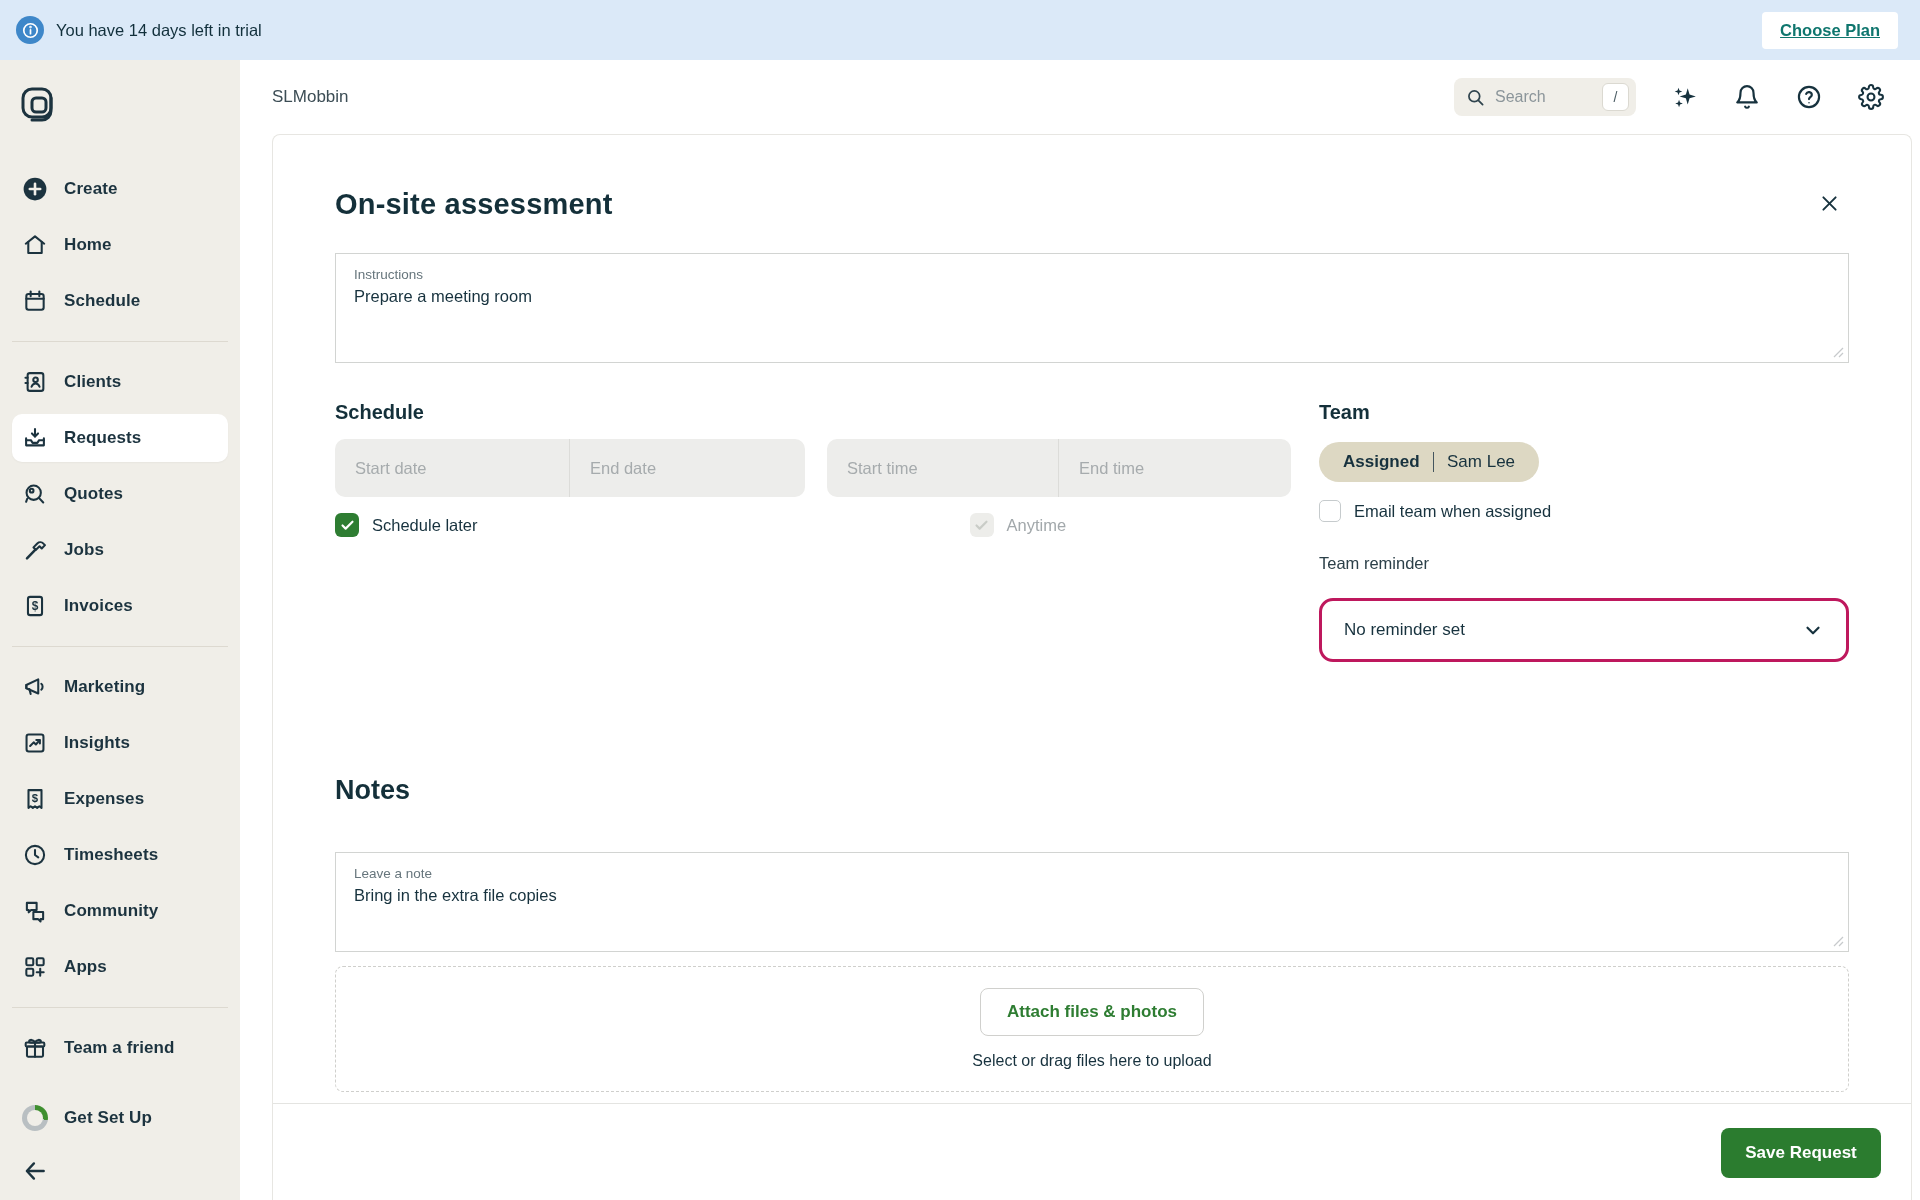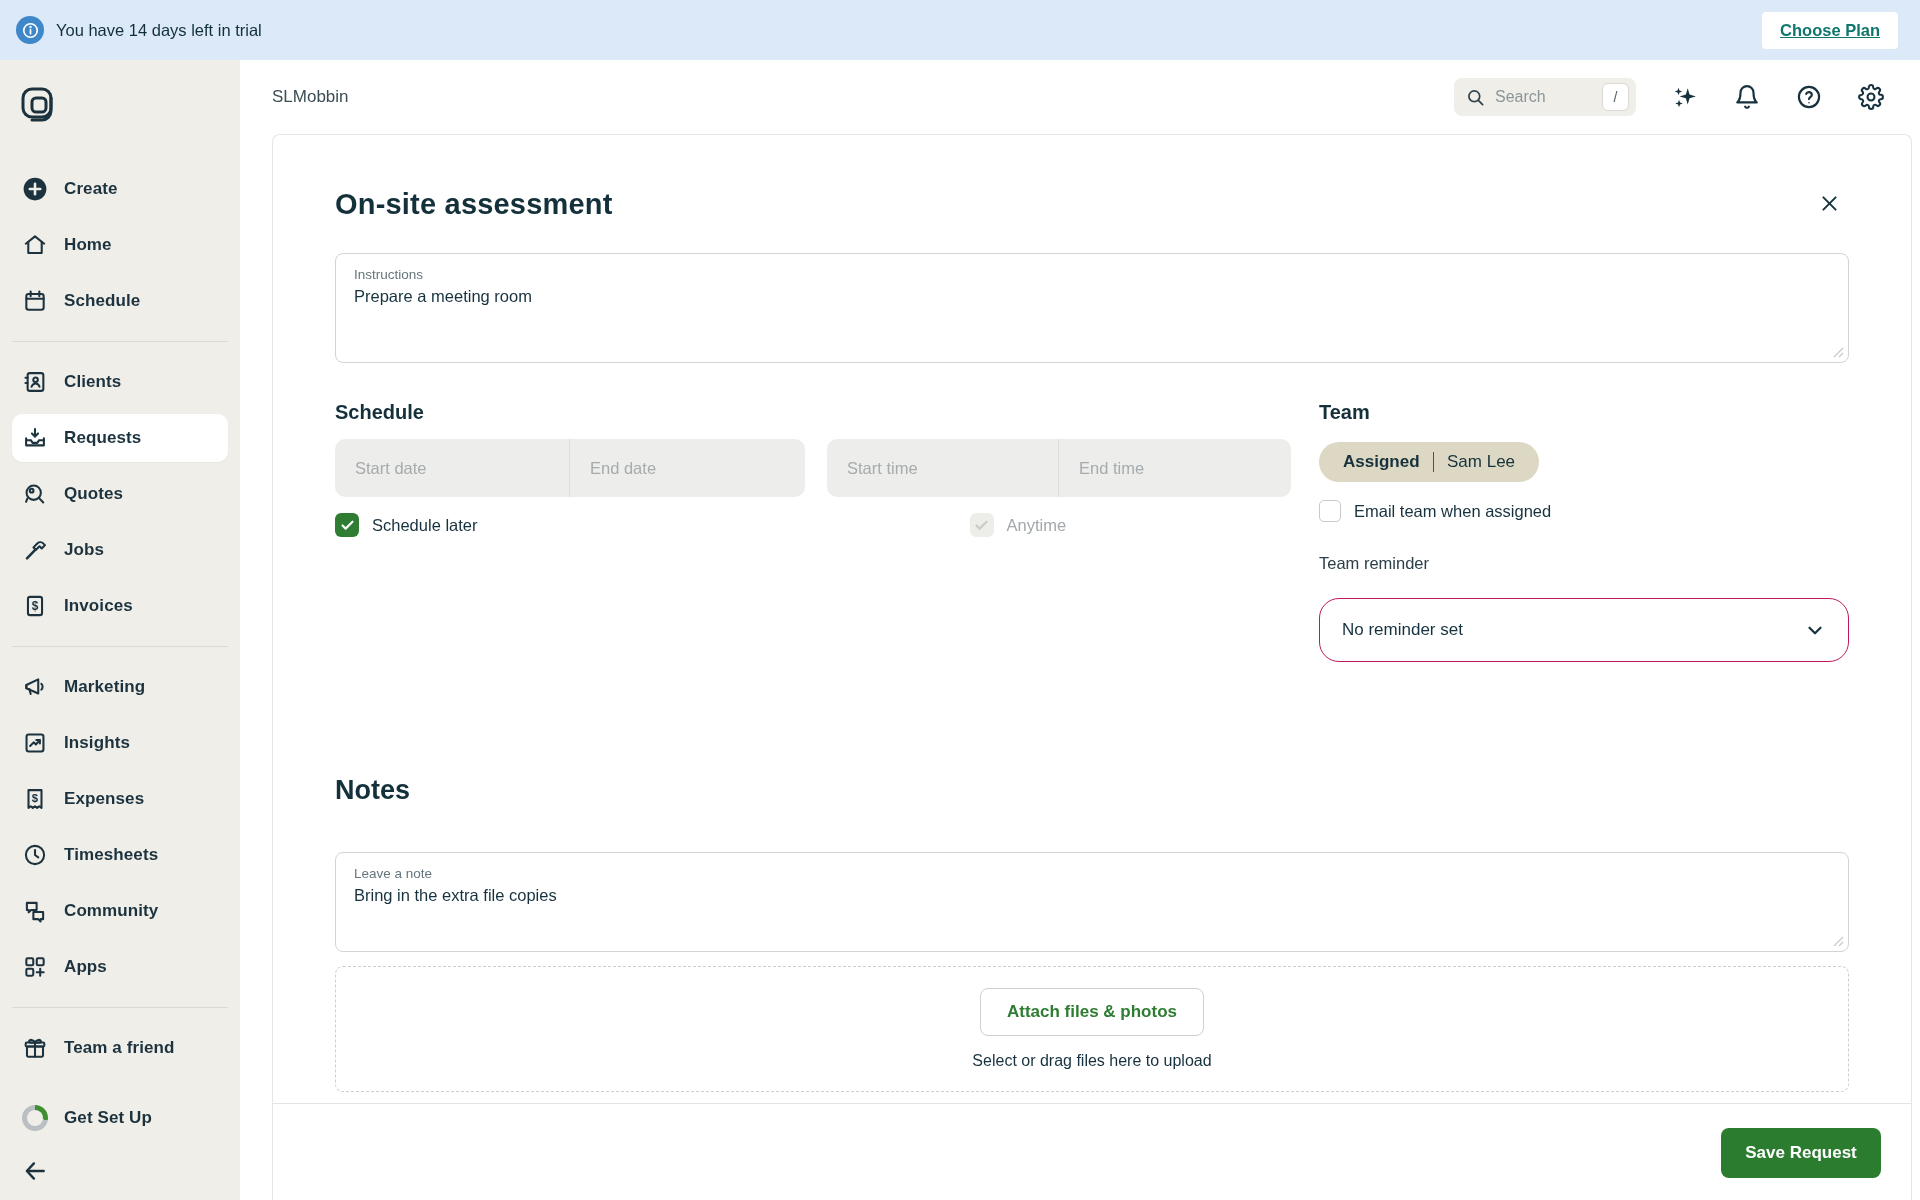--- a/index.html
+++ b/index.html
@@ -40,21 +40,21 @@
   .s-key { width:27px; height:28px; background:#fff; border:1px solid #dbd9d1; border-radius:6px; display:flex; align-items:center; justify-content:center; font-size:14px; color:#4a5b63; }
   .tb-icon { width:26px; height:26px; margin-left:36px; color:#17323e; cursor:pointer; display:flex; align-items:center; justify-content:center; }
 
   
   .panel { margin:0 20px; width:1640px; flex:1; border:1px solid #e7e6e2; border-bottom:none; border-radius:8px 8px 0 0; background:#fff; display:flex; flex-direction:column; }
   .panel-body { padding:0 62px; flex:1; }
   .title-row { padding-top:48px; height:90px; display:flex; align-items:flex-start; justify-content:space-between; }
   .page-title { font-size:29px; font-weight:700; color:#14303a; line-height:42px; letter-spacing:.2px; }
   .close-btn { width:40px; height:40px; display:flex; align-items:center; justify-content:center; cursor:pointer; color:#17323e; background:none; border:none; }
 
-  .field-box { position:relative; border:1px solid #d2d4d2; border-radius:8px; padding:13px 18px; background:#fff; cursor:text; }
+  .field-box { position:relative; border:1px solid #d2d4d2; border-radius:0; padding:13px 18px; background:#fff; cursor:text; }
   .field-label { font-size:13.5px; color:#66757c; }
   .field-value { margin-top:5px; font-size:16.5px; color:#17323e; }
   .grip { position:absolute; right:4px; bottom:4px; width:11px; height:11px; opacity:.55; }
   .instr-box { margin-top:28px; height:110px; }
 
   .st-row { margin-top:36px; height:264px; display:flex; }
   .sched-col { width:960px; flex:0 0 auto; }
   .team-col { margin-left:auto; width:530px; flex:0 0 auto; }
   .sec-h { font-size:20px; font-weight:700; color:#14303a; line-height:26px; }
 
@@ -76,21 +76,21 @@
   .cb-label { margin-left:13px; font-size:16.5px; color:#17323e; }
   .cb-label.muted { color:#a2a8ab; }
   .anytime-wrap { margin-left:492px; }
 
   .assigned-pill { margin-top:17px; height:40px; width:max-content; background:#ddd8c3; border-radius:22px; display:flex; align-items:center; padding:0 24px; cursor:pointer; }
   .assigned-pill .a-strong { font-size:17px; font-weight:700; color:#17323e; }
   .pill-sep { width:1.5px; height:20px; background:#44555e; margin:0 13px; }
   .assigned-pill .a-name { font-size:17px; color:#17323e; }
   .email-line { margin-top:18px; height:22px; display:flex; align-items:center; }
   .rem-label { margin-top:32px; height:20px; font-size:16.5px; color:#2c4049; }
-  .select { margin-top:24px; height:64px; border:1px solid #be185d; border-radius:20px; display:flex; align-items:center; padding:0 22px; cursor:pointer; background:#fff; }
+  .select { margin-top:24px; height:64px; border:3px solid #be185d; border-radius:14px; display:flex; align-items:center; padding:0 22px; cursor:pointer; background:#fff; }
   .select .sel-val { font-size:17px; color:#17323e; flex:1; }
 
   .notes-h { margin-top:109px; height:36px; font-size:27px; font-weight:700; color:#14303a; line-height:36px; }
   .notes-box { margin-top:44px; height:100px; }
 
   .attach { margin-top:14px; height:126px; border:1px dashed #cfcfcc; border-radius:8px; display:flex; flex-direction:column; align-items:center; justify-content:center; }
   .attach-btn { background:#fff; border:1px solid #d0d0cd; border-radius:8px; padding:13px 26px; font-size:17px; font-weight:700; color:#2e7d32; cursor:pointer; font-family:inherit; }
   .attach-hint { margin-top:16px; font-size:16px; color:#17323e; }
 
   .panel-footer { margin-top:11px; border-top:1px solid #e4e4e1; padding:24px 30px 22px 30px; display:flex; justify-content:flex-end; }

